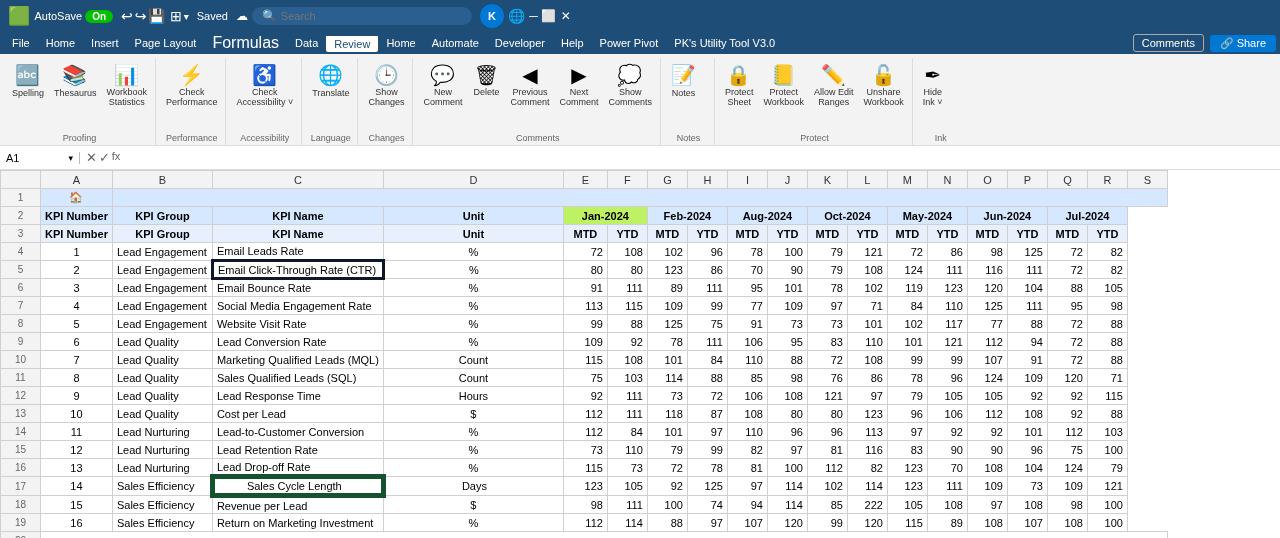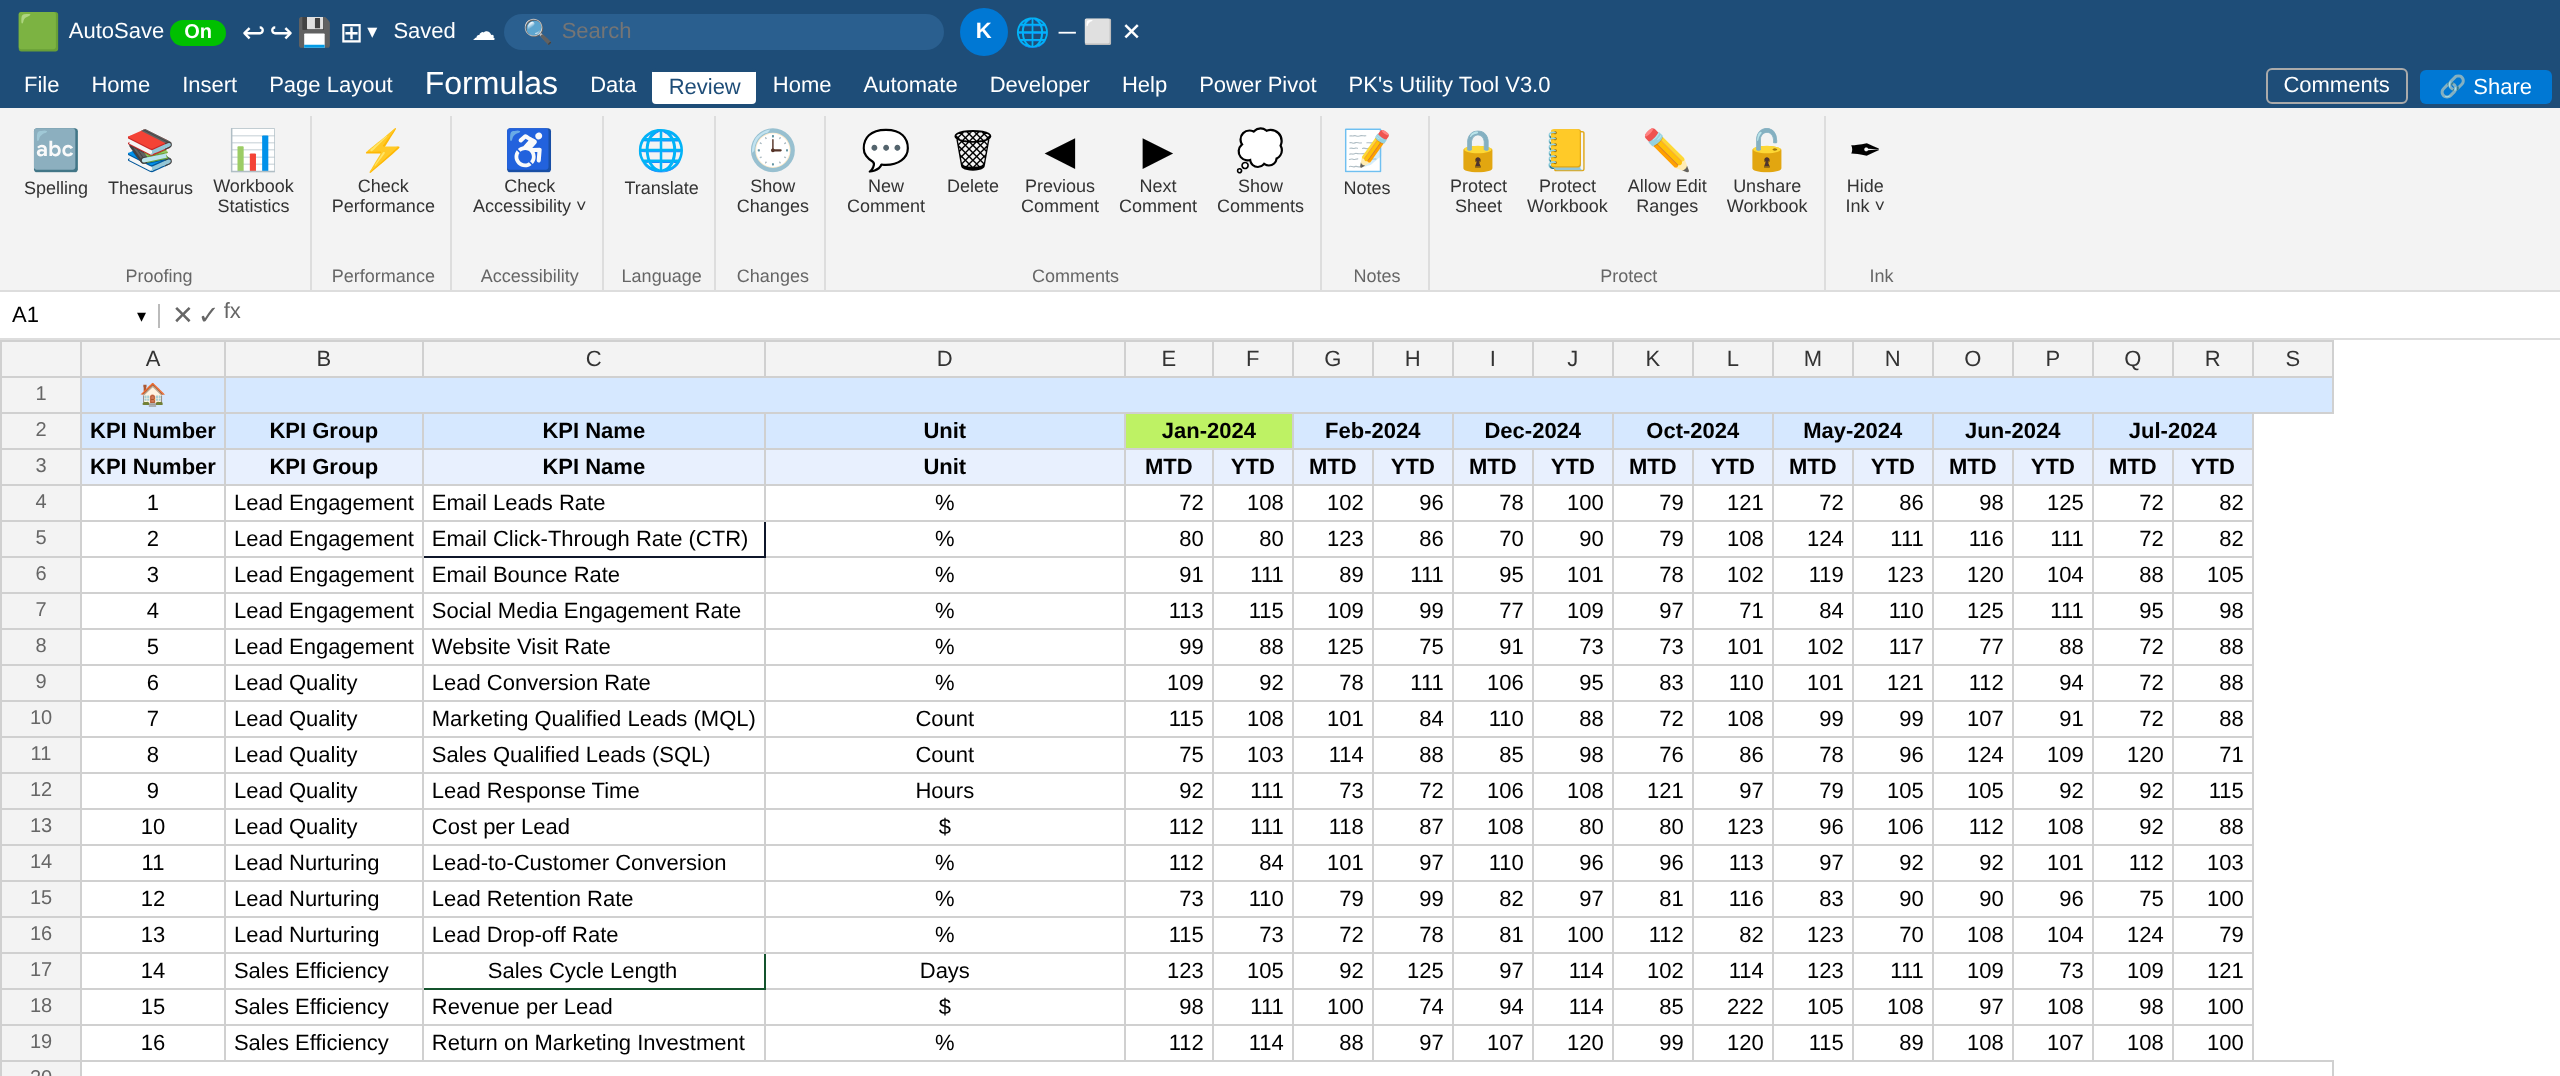--- a/index.html
+++ b/index.html
@@ -311,21 +311,21 @@
   <td style="border:1px solid #d0d0d0;background:#d6e8ff;" colspan="18"></td>
 </tr>
         <tr>
   <td style="background:#f3f3f3;text-align:center;border:1px solid #d0d0d0;font-size:10px;color:#666;">2</td>
   <td style="border:1px solid #d0d0d0;background:#d6e8ff;font-weight:bold;text-align:center;">KPI Number</td>
   <td style="border:1px solid #d0d0d0;background:#d6e8ff;font-weight:bold;text-align:center;">KPI Group</td>
   <td style="border:1px solid #d0d0d0;background:#d6e8ff;font-weight:bold;text-align:center;">KPI Name</td>
   <td style="border:1px solid #d0d0d0;background:#d6e8ff;font-weight:bold;text-align:center;">Unit</td>
   <td colspan="2" style="border:1px solid #d0d0d0;background:#bef264;font-weight:bold;text-align:center;">Jan-2024</td>
   <td colspan="2" style="border:1px solid #d0d0d0;background:#d6e8ff;font-weight:bold;text-align:center;">Feb-2024</td>
-  <td colspan="2" style="border:1px solid #d0d0d0;background:#d6e8ff;font-weight:bold;text-align:center;">Dec-2024</td>
+  <td colspan="2" style="border:1px solid #d0d0d0;background:#d6e8ff;font-weight:bold;text-align:center;">Aug-2024</td>
   <td colspan="2" style="border:1px solid #d0d0d0;background:#d6e8ff;font-weight:bold;text-align:center;">Oct-2024</td>
   <td colspan="2" style="border:1px solid #d0d0d0;background:#d6e8ff;font-weight:bold;text-align:center;">May-2024</td>
   <td colspan="2" style="border:1px solid #d0d0d0;background:#d6e8ff;font-weight:bold;text-align:center;">Jun-2024</td>
   <td colspan="2" style="border:1px solid #d0d0d0;background:#d6e8ff;font-weight:bold;text-align:center;">Jul-2024</td>
 </tr>
         <tr>
   <td style="background:#f3f3f3;text-align:center;border:1px solid #d0d0d0;font-size:10px;color:#666;">3</td>
   <td style="border:1px solid #d0d0d0;background:#e8f0fe;font-weight:bold;text-align:center;">KPI Number</td>
   <td style="border:1px solid #d0d0d0;background:#e8f0fe;font-weight:bold;text-align:center;">KPI Group</td>
   <td style="border:1px solid #d0d0d0;background:#e8f0fe;font-weight:bold;text-align:center;">KPI Name</td>
@@ -363,21 +363,21 @@
     <td style="border:1px solid #d0d0d0;text-align:right;">86</td>
     <td style="border:1px solid #d0d0d0;text-align:right;">98</td>
     <td style="border:1px solid #d0d0d0;text-align:right;">125</td>
     <td style="border:1px solid #d0d0d0;text-align:right;">72</td>
     <td style="border:1px solid #d0d0d0;text-align:right;">82</td>
   </tr>
         <tr>
     <td style="background:#f3f3f3;text-align:center;border:1px solid #d0d0d0;font-size:10px;color:#666;">5</td>
     <td style="border:1px solid #d0d0d0;text-align:center;">2</td>
     <td style="border:1px solid #d0d0d0;text-align:left;">Lead Engagement</td>
-    <td style="border:1px solid #0f172a;text-align:left;">Email Click-Through Rate (CTR)</td>
+    <td style="border:3px solid #0f172a;text-align:left;">Email Click-Through Rate (CTR)</td>
     <td style="border:1px solid #d0d0d0;text-align:center;">%</td>
     <td style="border:1px solid #d0d0d0;text-align:right;">80</td>
     <td style="border:1px solid #d0d0d0;text-align:right;">80</td>
     <td style="border:1px solid #d0d0d0;text-align:right;">123</td>
     <td style="border:1px solid #d0d0d0;text-align:right;">86</td>
     <td style="border:1px solid #d0d0d0;text-align:right;">70</td>
     <td style="border:1px solid #d0d0d0;text-align:right;">90</td>
     <td style="border:1px solid #d0d0d0;text-align:right;">79</td>
     <td style="border:1px solid #d0d0d0;text-align:right;">108</td>
     <td style="border:1px solid #d0d0d0;text-align:right;">124</td>
@@ -615,21 +615,21 @@
     <td style="border:1px solid #d0d0d0;text-align:right;">70</td>
     <td style="border:1px solid #d0d0d0;text-align:right;">108</td>
     <td style="border:1px solid #d0d0d0;text-align:right;">104</td>
     <td style="border:1px solid #d0d0d0;text-align:right;">124</td>
     <td style="border:1px solid #d0d0d0;text-align:right;">79</td>
   </tr>
         <tr>
     <td style="background:#f3f3f3;text-align:center;border:1px solid #d0d0d0;font-size:10px;color:#666;">17</td>
     <td style="border:1px solid #d0d0d0;text-align:center;">14</td>
     <td style="border:1px solid #d0d0d0;text-align:left;">Sales Efficiency</td>
-    <td style="border:1px solid #14532d;text-align:left;padding-left:32px;">Sales Cycle Length</td>
+    <td style="border:5px solid #14532d;text-align:left;padding-left:32px;">Sales Cycle Length</td>
     <td style="border:1px solid #d0d0d0;text-align:center;">Days</td>
     <td style="border:1px solid #d0d0d0;text-align:right;">123</td>
     <td style="border:1px solid #d0d0d0;text-align:right;">105</td>
     <td style="border:1px solid #d0d0d0;text-align:right;">92</td>
     <td style="border:1px solid #d0d0d0;text-align:right;">125</td>
     <td style="border:1px solid #d0d0d0;text-align:right;">97</td>
     <td style="border:1px solid #d0d0d0;text-align:right;">114</td>
     <td style="border:1px solid #d0d0d0;text-align:right;">102</td>
     <td style="border:1px solid #d0d0d0;text-align:right;">114</td>
     <td style="border:1px solid #d0d0d0;text-align:right;">123</td>

